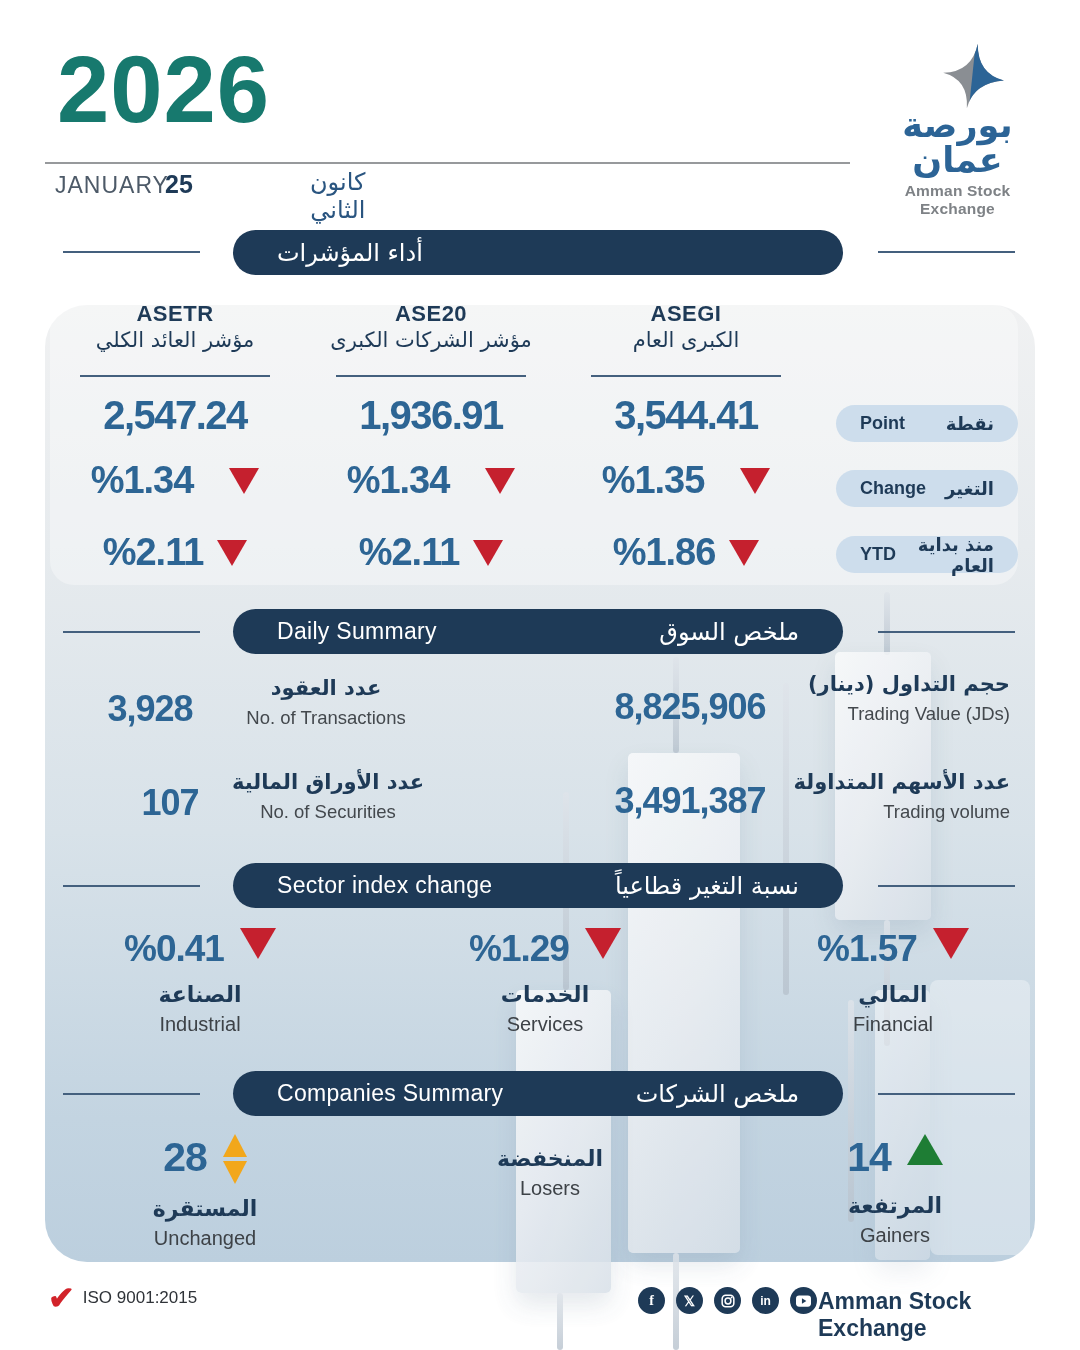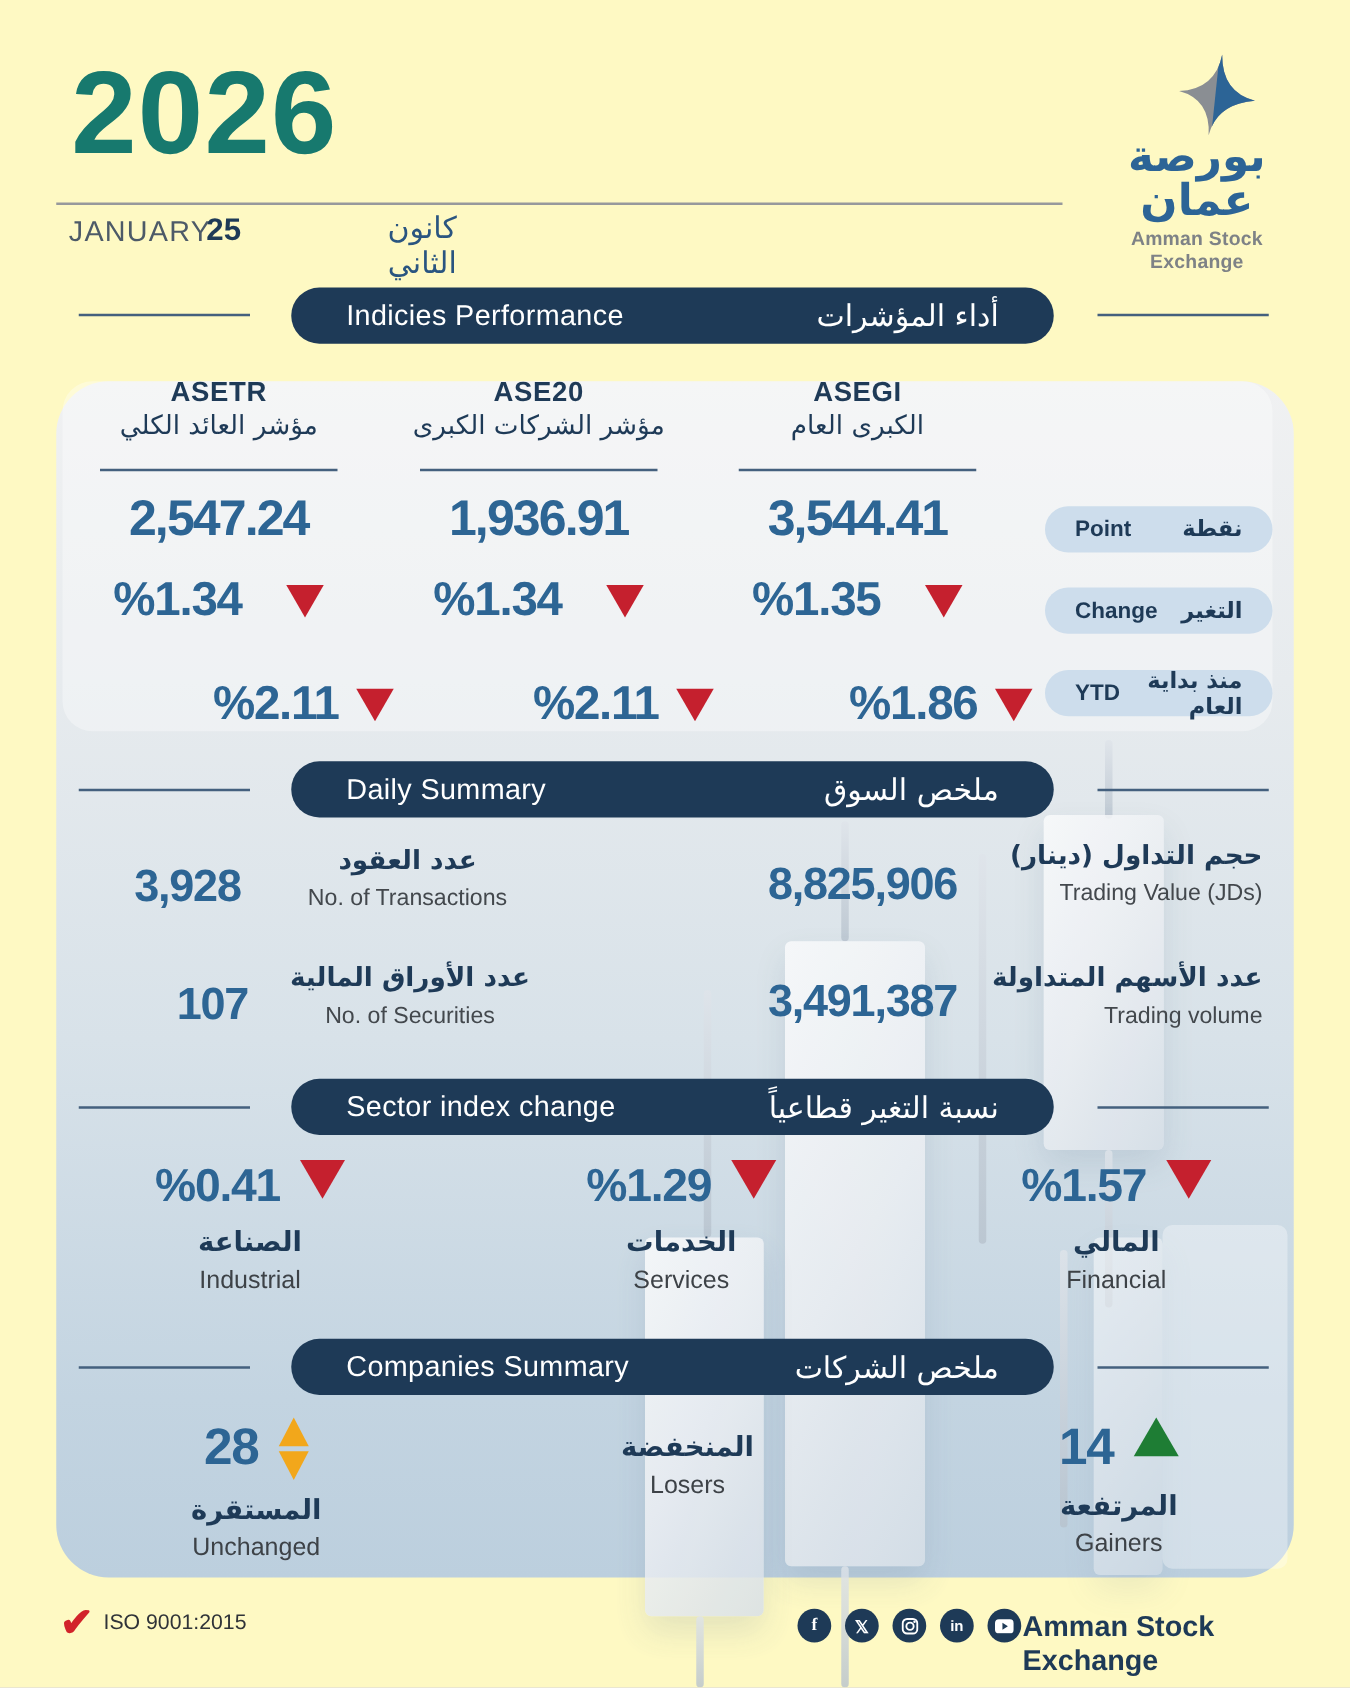--- a/index.html
+++ b/index.html
@@ -1,18 +1,18 @@
 <!DOCTYPE html>
 <html lang="en"><head>
 <meta charset="utf-8">
 <style>
   html,body{margin:0;padding:0;background:#d9dadb;}
   .page{
     position:relative;width:1080px;height:1350px;overflow:hidden;
-    background:#fef9c3;
+    background:#ffffff;
     font-family:"Liberation Sans",sans-serif;
     color:#1e3a57;
   }
   .ar{font-family:"DejaVu Sans",sans-serif;direction:rtl;}
   
   .bg-panel{
     position:absolute;left:45px;top:305px;width:990px;height:957px;border-radius:42px;
     background:linear-gradient(180deg,#f0f1f2 0%,#e7ebee 25%,#d8e2e9 55%,#c3d4e1 85%,#bccfde 100%);
     z-index:0;
   }
@@ -41,21 +41,21 @@
   .flank{position:absolute;width:137px;height:2px;background:#44607e;z-index:2;}
   
   .idx-col{position:absolute;top:295px;width:280px;height:295px;z-index:2;}
   .idx-col > div{position:absolute;width:100%;text-align:center;}
   .idx-code{top:6px;font-size:22px;font-weight:700;letter-spacing:.5px;color:#1e3a57;}
   .idx-name{top:33px;font-size:21px;color:#1e3a57;}
   .idx-rule{top:80px;left:45px !important;width:190px !important;height:2px;background:#44607e;}
   .idx-point{top:98px;font-size:40px;font-weight:700;color:#2d6594;letter-spacing:-1.5px;}
   .idx-pct{display:flex;justify-content:center;align-items:center;gap:14px;}
   .idx-pct span.v{font-size:38px;font-weight:700;color:#2d6594;letter-spacing:-1px;}
-  .p1{top:164px;gap:36px;} .p2{top:247px;justify-content:flex-end;}
+  .p1{top:164px;gap:36px;} .p2{top:236px;}
   .tri-down{width:0;height:0;border-left:15px solid transparent;border-right:15px solid transparent;border-top:26px solid #c5202e;}
   .tri-up{width:0;height:0;border-left:15px solid transparent;border-right:15px solid transparent;border-bottom:26px solid #1e7d34;}
   .label-pill{position:absolute;left:836px;width:182px;height:37px;background:#cdddec;border-radius:19px;
     display:flex;align-items:center;justify-content:space-between;padding:0 24px;box-sizing:border-box;z-index:2;}
   .label-pill .en{font-size:18px;font-weight:700;color:#1e3a57;}
   .label-pill .t-ar{font-size:18px;font-weight:700;color:#1e3a57;}
   .label-pill.center{justify-content:center;gap:12px;direction:rtl;}
   
   .stat-val{position:absolute;font-size:36px;font-weight:700;color:#2d6594;text-align:center;letter-spacing:-1px;z-index:2;}
   .stat-lbls{position:absolute;z-index:2;}
@@ -123,21 +123,20 @@
       <path d="M52 2 Q48 44 6 50 Q44 56 46 98 Q52 60 96 52 Q56 46 52 2 Z" fill="#8a8e93"></path>
       <path d="M52 2 Q48 44 6 50 Q44 56 46 98 Q52 60 96 52 Q56 46 52 2 Z" fill="#2c6496" clip-path="url(#halfR)"></path>
     </svg>
     <div class="logo-ar ar">بورصة عمان</div>
     <div class="logo-en">Amman Stock Exchange</div>
   </div>
 
   <div class="flank" style="left:63px;top:251px;"></div>
   <div class="flank" style="left:878px;top:251px;"></div>
   <div class="sec-pill" style="top:230px;">
-    <span class="en">Indicies Performance</span>
     <span class="t-ar ar">أداء المؤشرات</span>
   </div>
 
   <div class="idx-col" style="left:35px;">
     <div class="idx-code">ASETR</div>
     <div class="idx-name ar">مؤشر العائد الكلي</div>
     <div class="idx-rule"></div>
     <div class="idx-point">2,547.24</div>
     <div class="idx-pct p1">
         <span class="v">%1.34</span>

